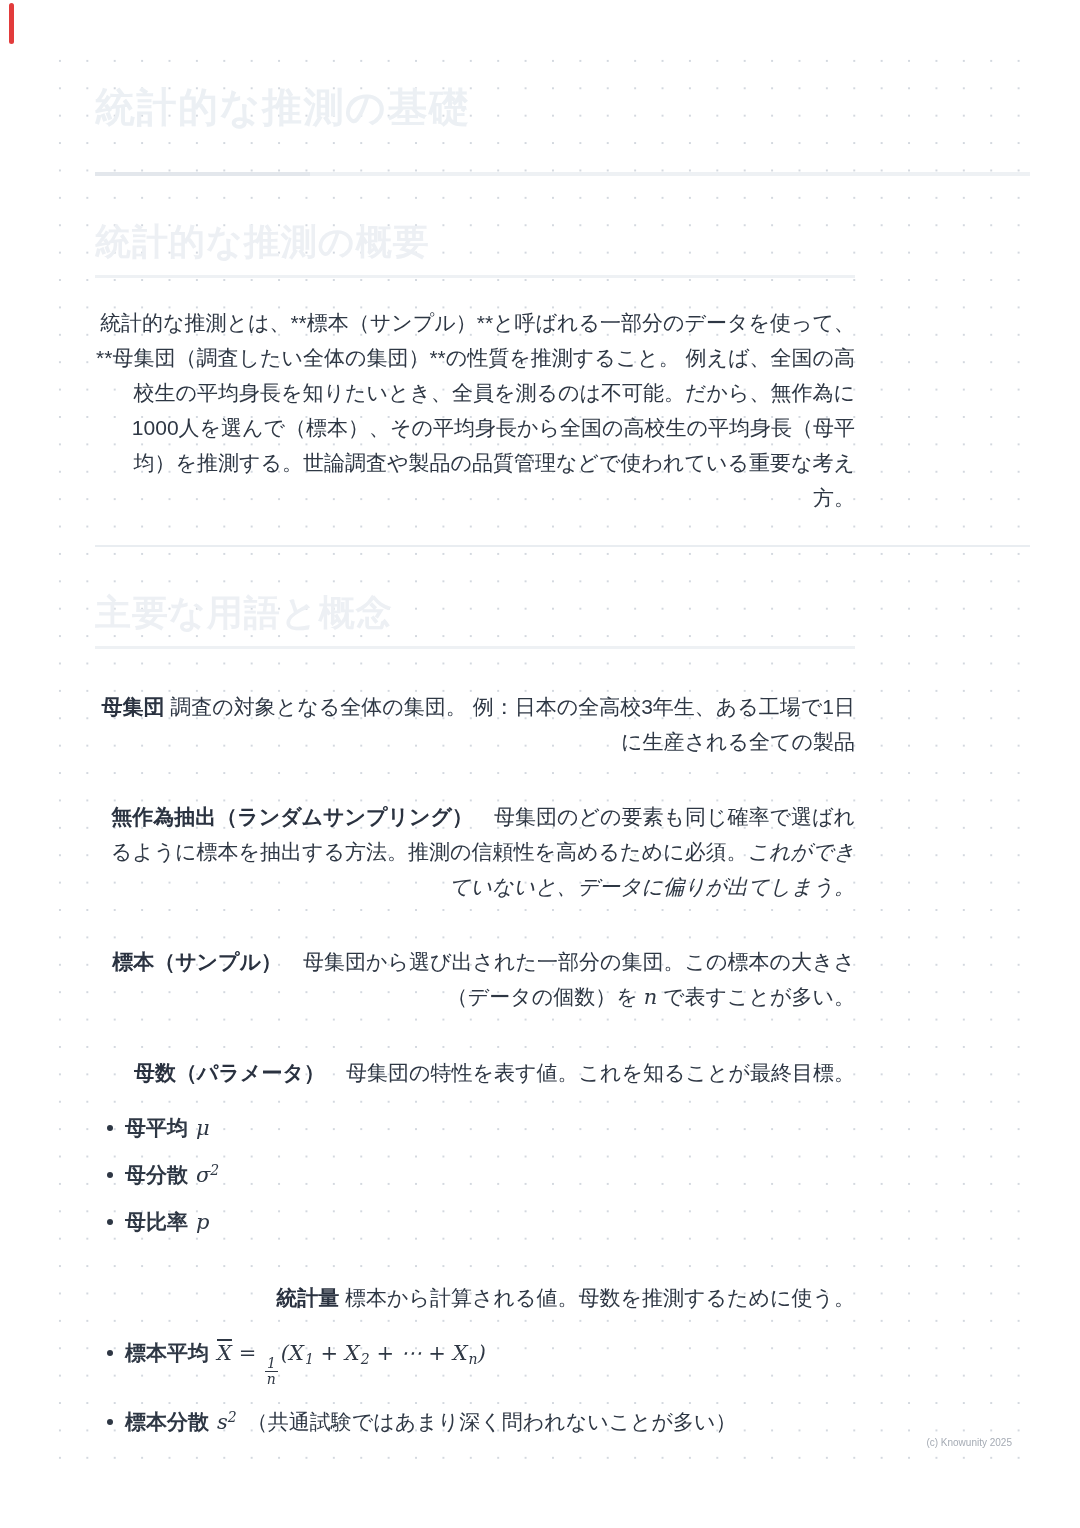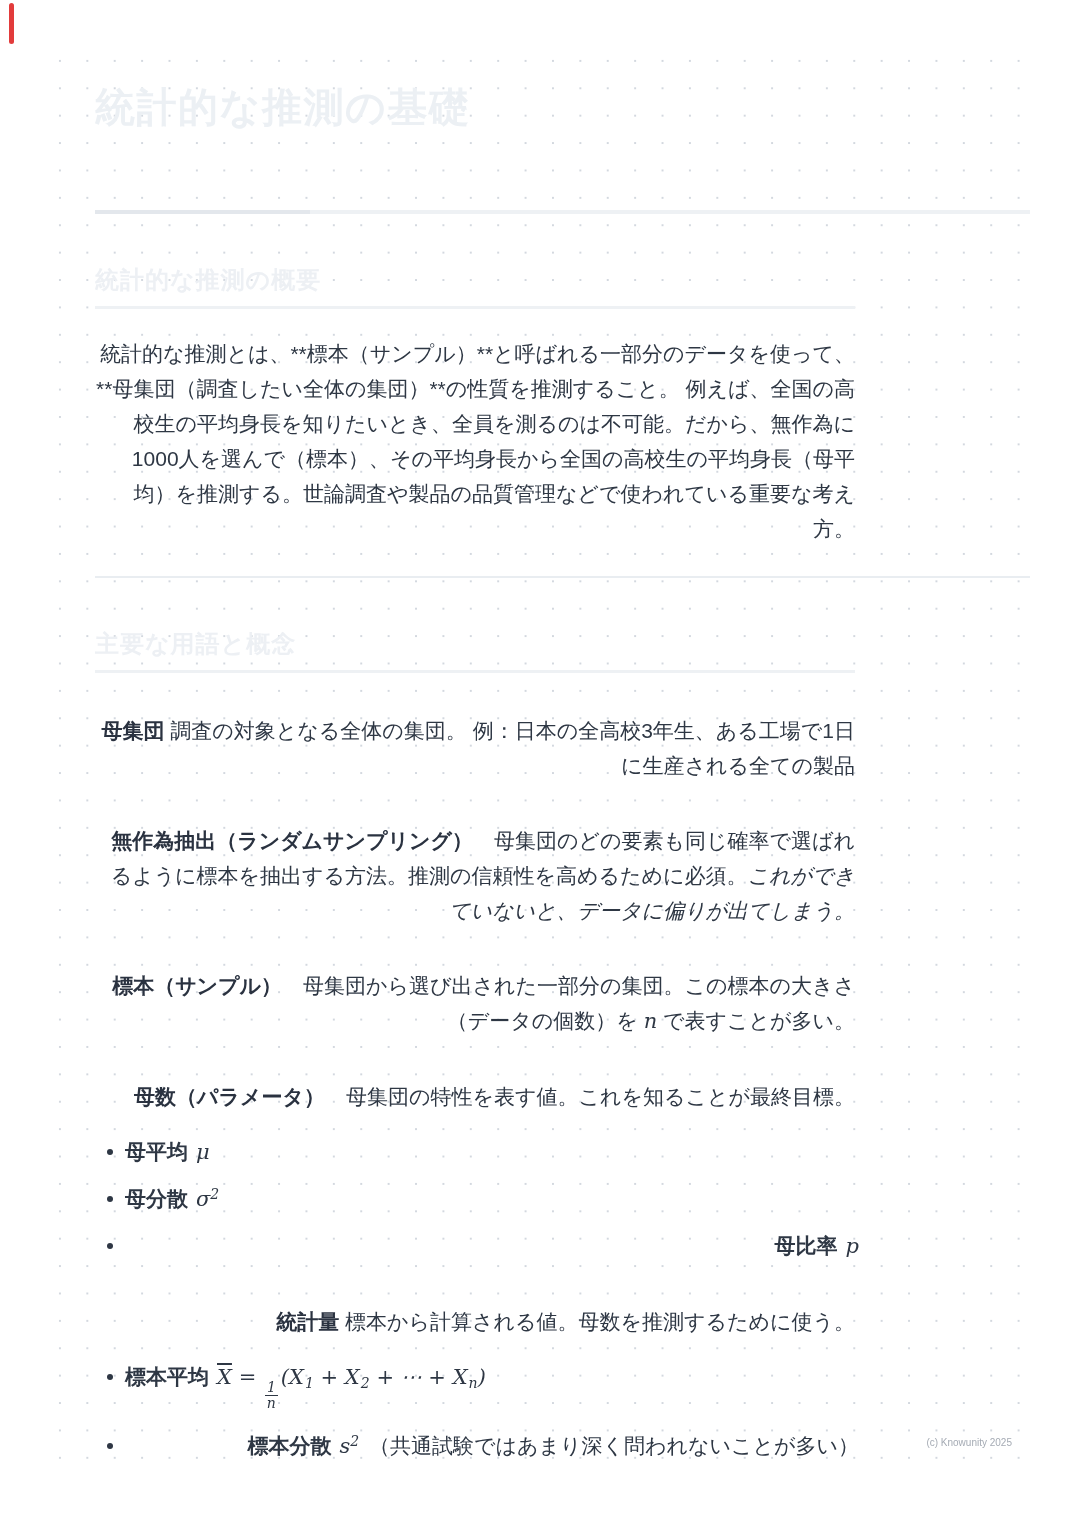--- a/index.html
+++ b/index.html
@@ -14,48 +14,48 @@
     pointer-events:none;
   }
   .red-marker {
     position:absolute; left:9px; top:3px; width:5px; height:41px;
     border-radius:3px; background:#e23b3b;
   }
   .content { position:absolute; left:95px; top:0; width:935px; }
   h1.page-title {
     margin:82px 0 0; font-size:40px; line-height:50px; font-weight:bold;
     color:#ecf0f4; letter-spacing:1.5px;
-    padding-bottom:78px; border-bottom:4px solid #eef1f4; position:relative;
+    padding-bottom:40px; border-bottom:4px solid #eef1f4; position:relative;
   }
   h1.page-title::after {
     content:""; position:absolute; left:0; bottom:-4px; width:215px; height:4px;
     background:#e3e7ec;
   }
   h2.sec-title {
-    margin:46px 0 0; font-size:24px; line-height:40px; font-weight:bold;
+    margin:46px 0 0; font-size:36px; line-height:40px; font-weight:bold;
     color:#edf0f4; letter-spacing:1px;
-    width:760px; padding-bottom:6px; border-bottom:3px solid #eef1f4;
+    width:760px; padding-bottom:13px; border-bottom:3px solid #eef1f4;
   }
   p.body-text {
     width:760px; font-size:21px; line-height:35px; margin:27px 0 0;
     text-align:right; word-break:normal;
   }
   p.def { margin-top:40px; }
   hr.rule {
     border:none; border-top:2px solid #e9edf1; margin:30px 0 0; width:935px;
   }
   b.term { font-weight:bold; color:#2a3240; }
   .em { font-style:italic; }
   ul.blist { list-style:none; margin:20px 0 0 4px; padding:0; width:760px; }
   ul.blist li {
     position:relative; padding-left:26px; font-size:21px; line-height:35px;
     margin-bottom:11px; font-weight:bold;
   }
   ul.blist.wide li { margin-bottom:16px; }
-  ul.blist li:last-child { margin-bottom:0;text-align:right; }
+  ul.blist li:last-child { margin-bottom:0; }
   ul.blist li::before {
     content:""; position:absolute; left:8px; top:15px; width:6px; height:6px;
     border-radius:50%; background:#2e3744;
   }
   .m {
     font-family:"DejaVu Serif", serif; font-style:italic; font-weight:normal;
     margin-left:8px; font-size:21px;
   }
   .m-inline { margin-left:0; }
   .m sup { font-size:14px; line-height:0; vertical-align:7px; font-style:italic; }

